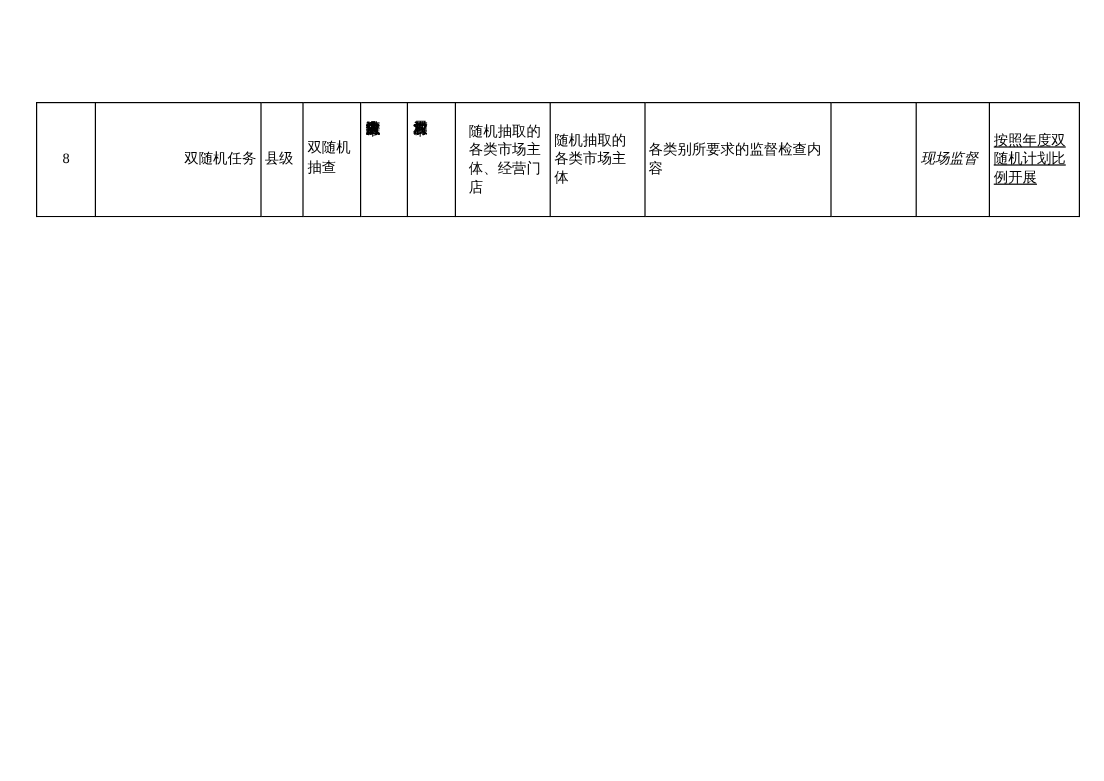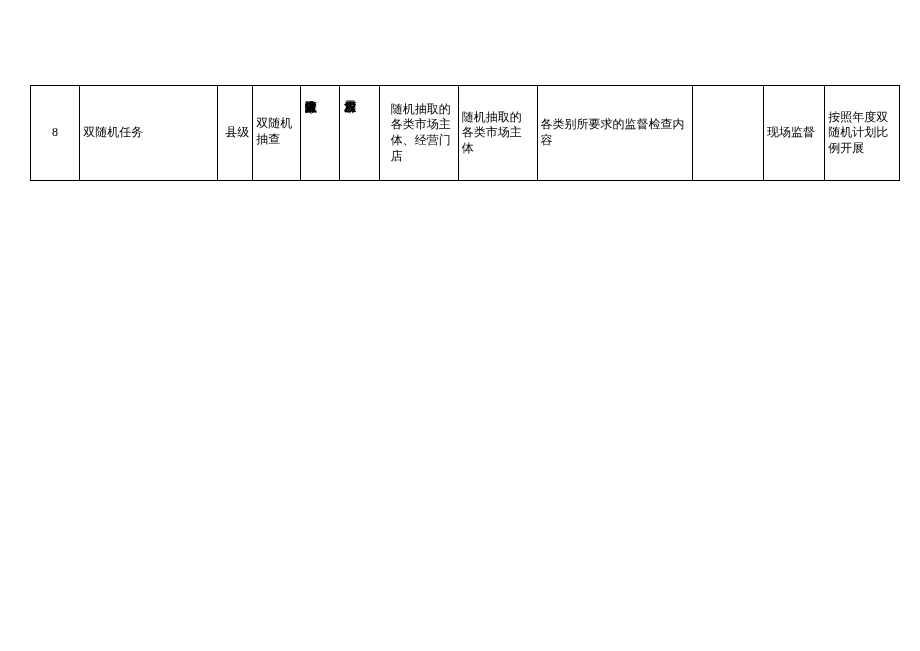--- a/index.html
+++ b/index.html
@@ -27,25 +27,25 @@
       padding: 4px 3px;
       vertical-align: middle;
       line-height: 1.3;
     }
     .col-num {
       width: 50px;
       text-align: center;
     }
     .col-task {
       width: 140px;
-      text-align: left;
+      text-align: right;
     }
     .col-level {
       width: 36px;
-      text-align: right;
+      text-align: left;
     }
     .col-method {
       width: 48px;
       text-align: left;
       font-family: Liberation Mono, monospace;
     }
     .col-dept1 {
       width: 40px;
       text-align: left;
     }
@@ -66,24 +66,26 @@
       width: 159px;
       text-align: left;
     }
     .col-empty {
       width: 72px;
       text-align: left;
     }
     .col-type {
       width: 62px;
       text-align: left;
+      font-style: italic;
     }
     .col-plan {
       width: 76px;
       text-align: left;
+      text-decoration: underline;
     }
     .vertical-text {
       writing-mode: vertical-rl;
       text-orientation: upright;
       display: inline-block;
       line-height: 1.1;
       letter-spacing: 0;
       height: 85px;
       vertical-align: middle;
     }

